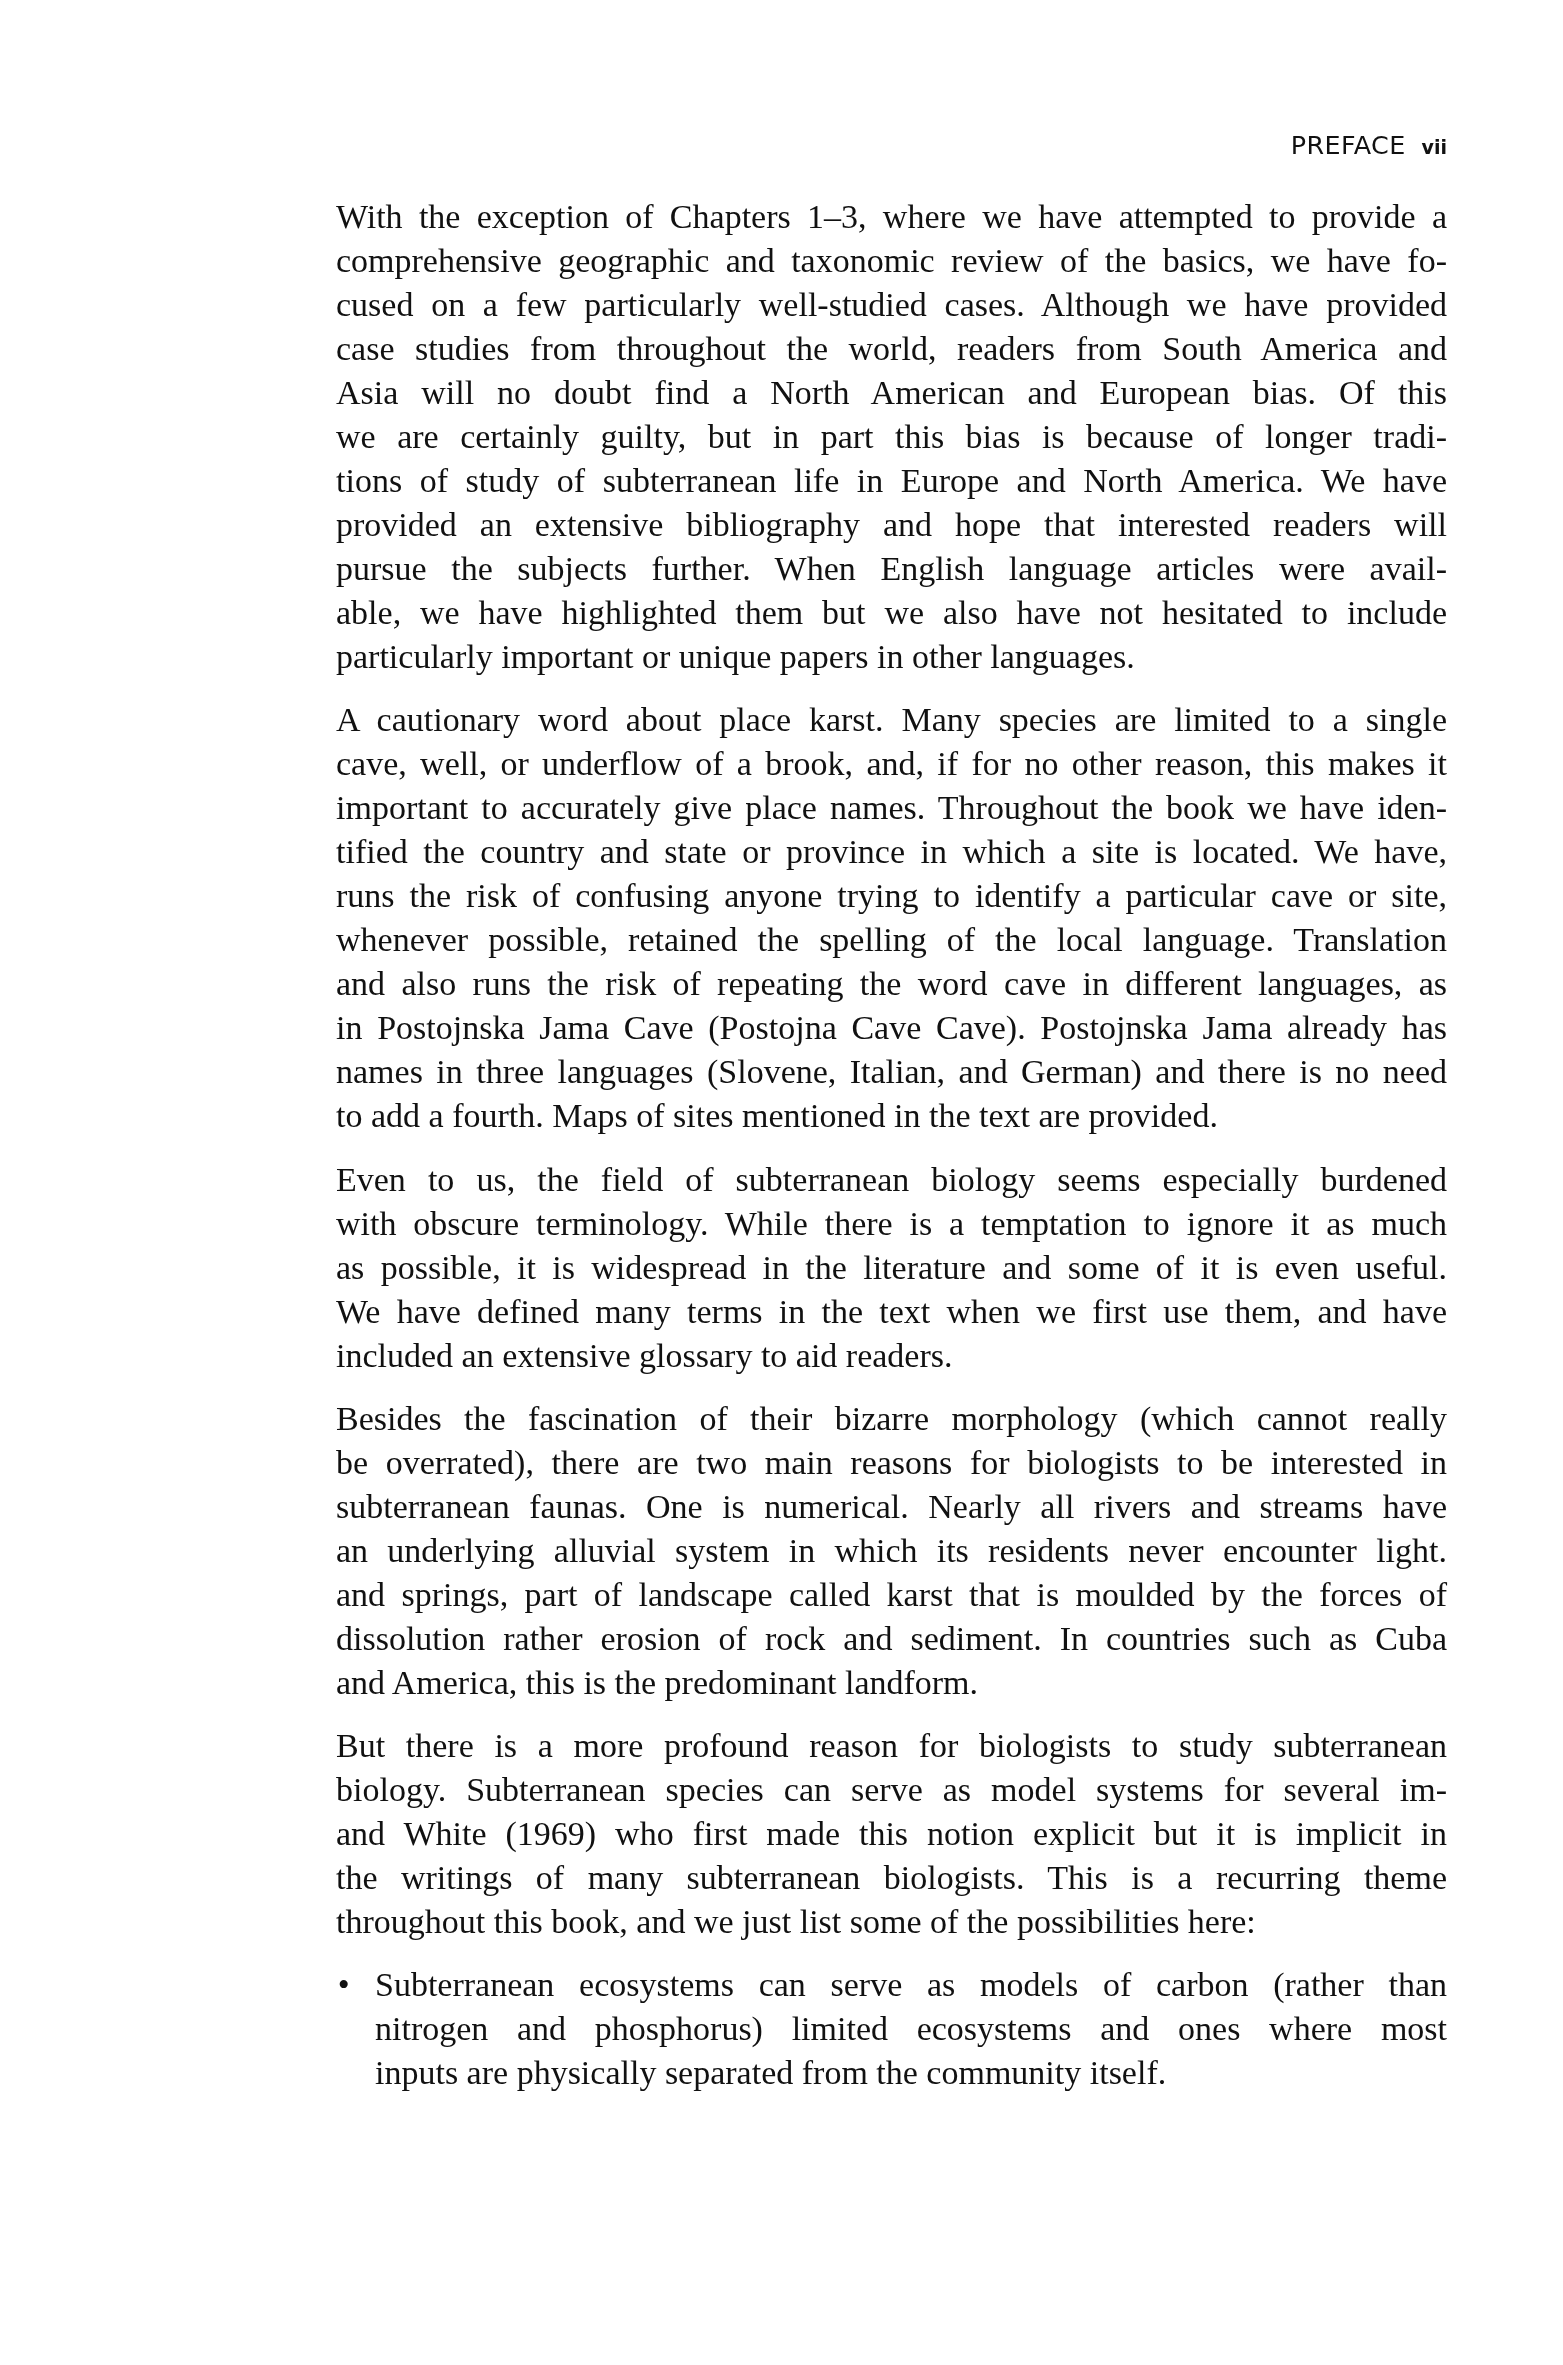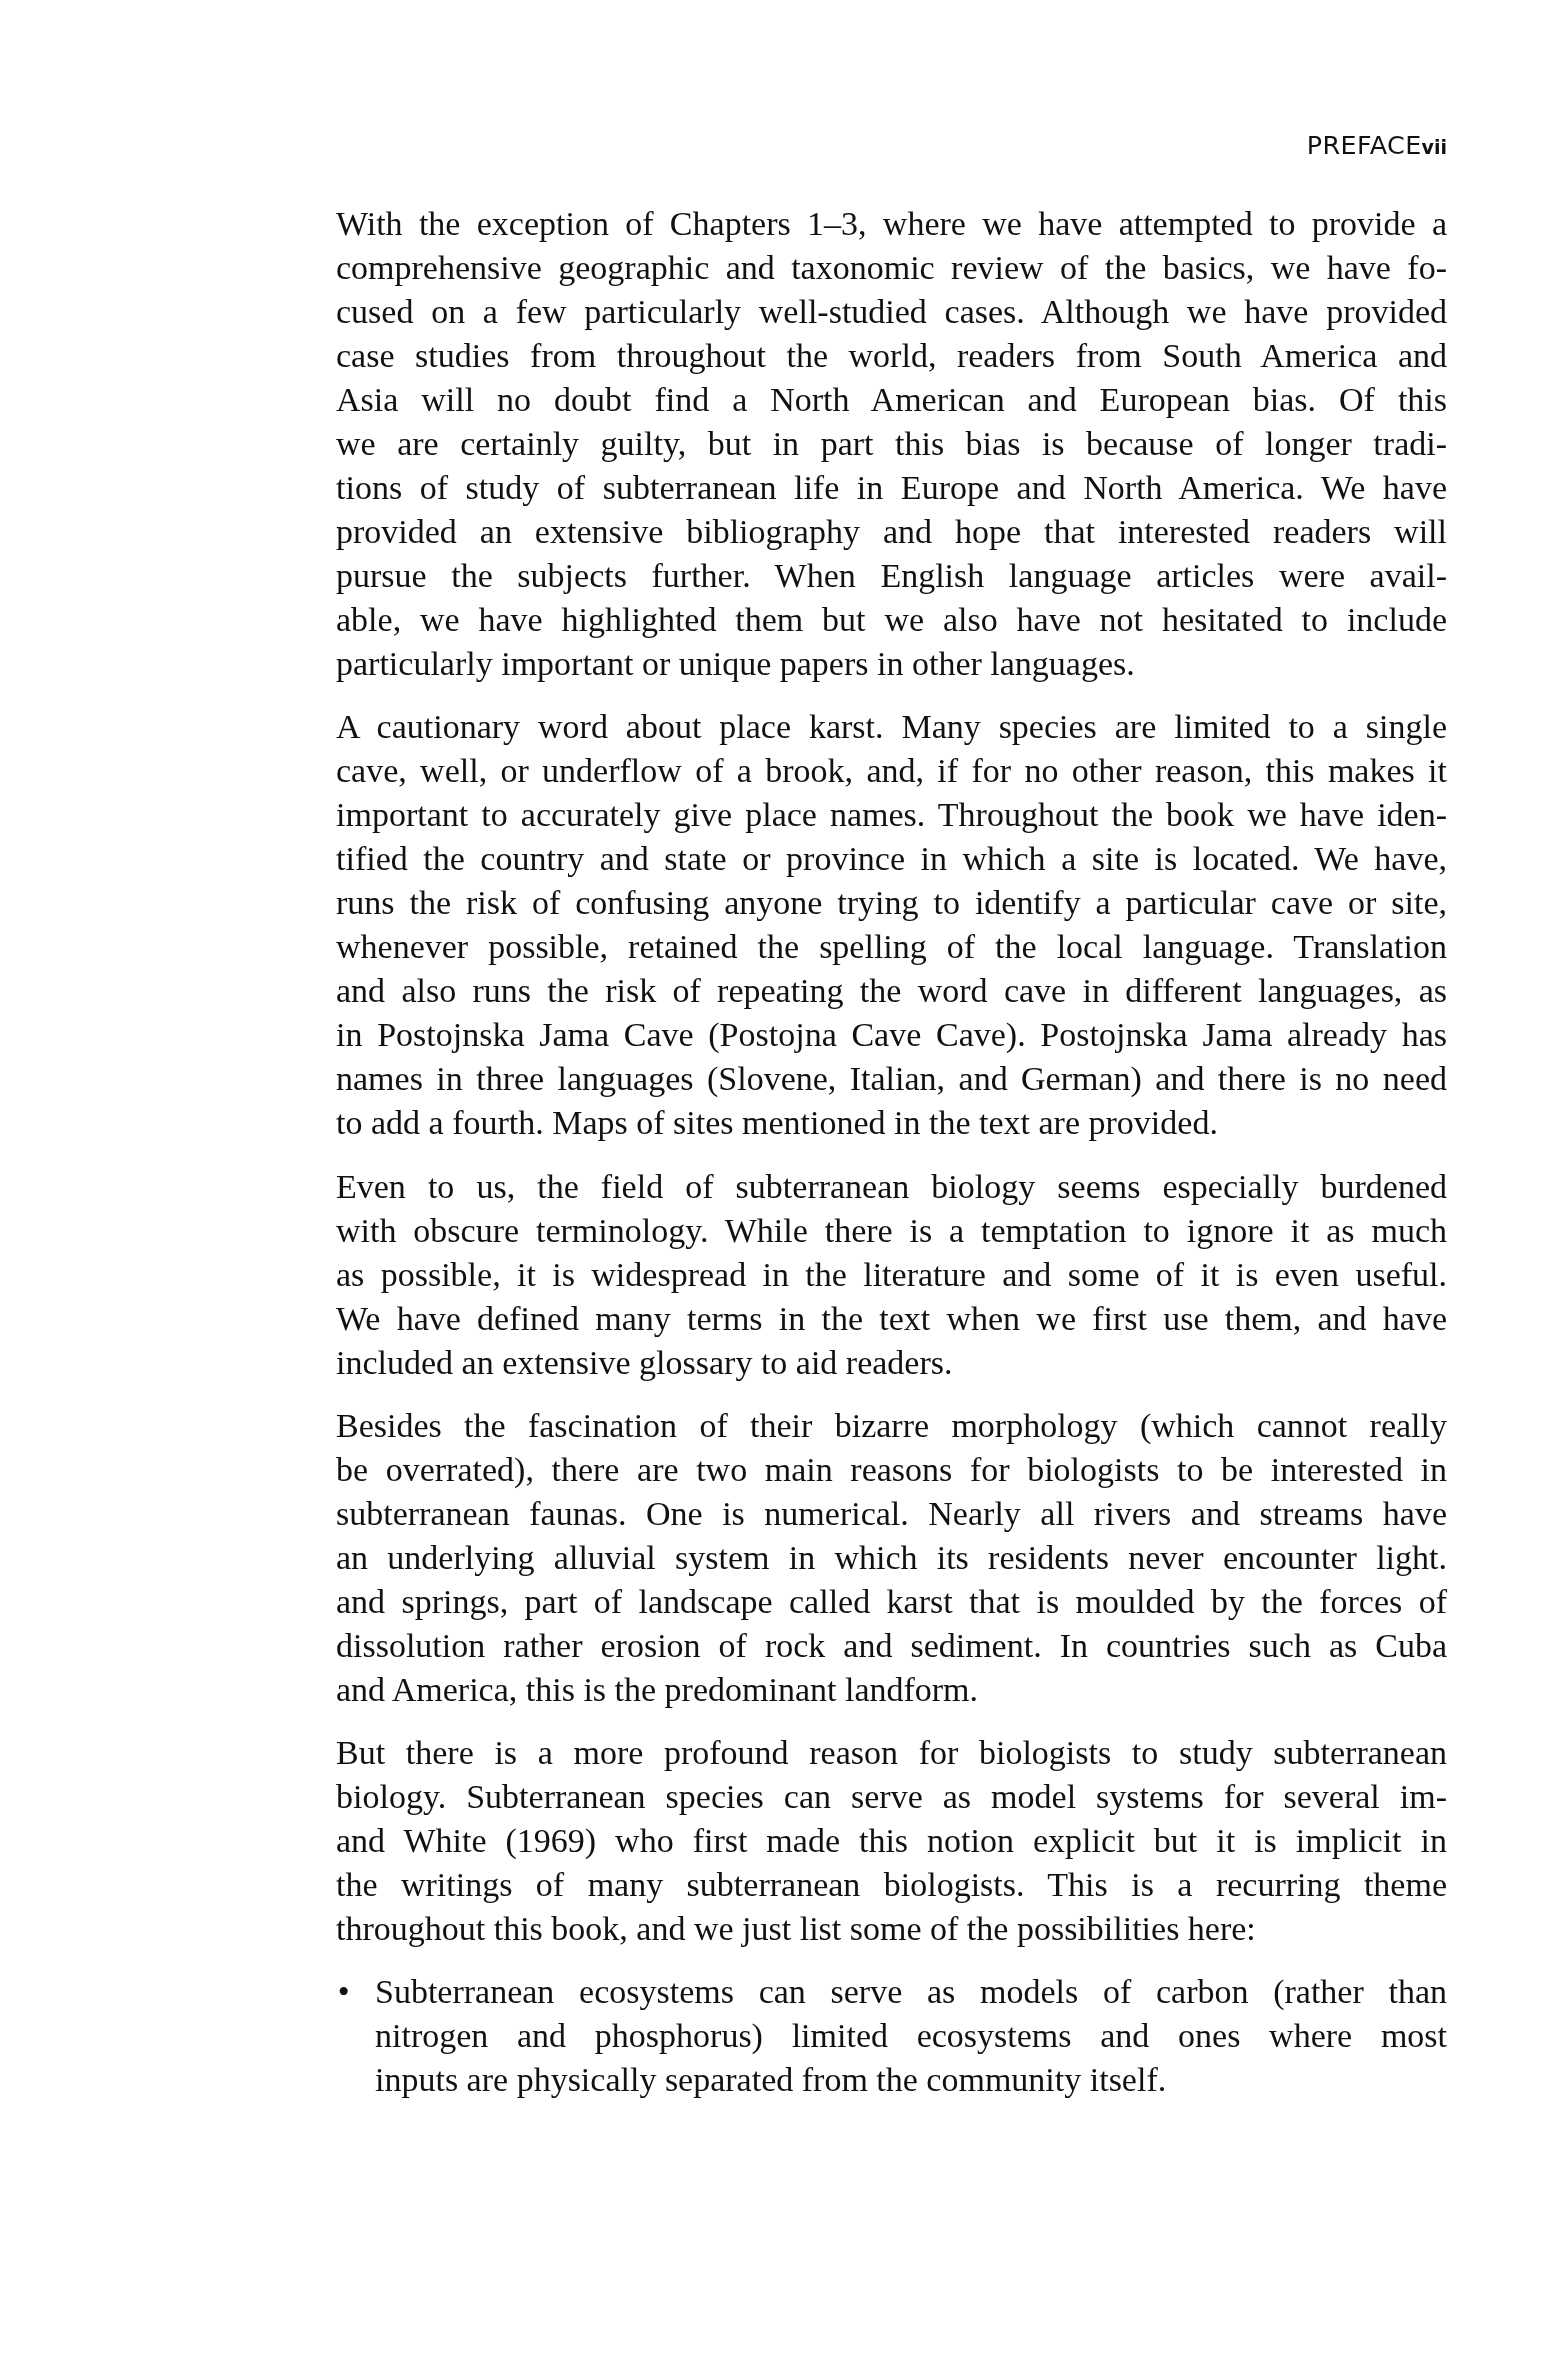--- a/index.html
+++ b/index.html
@@ -1,25 +1,25 @@
 <!DOCTYPE html>
 <html style="font-size:14px"><head>
 <meta charset="utf-8">
 <style>
   html, body { margin:0; padding:0; background:#ffffff; }
   body { width:1563px; height:2366px; position:relative; overflow:hidden; color:#111; }
   .header {
     position:absolute; top:130px; right:116px;
     font-family:"DejaVu Sans", sans-serif; font-size:25.4px; color:#111;
-    display:flex; align-items:baseline; 
+    display:flex; align-items:baseline; gap:16px;
   }
   .header .run { letter-spacing:0.4px; }
   .header .pg { font-weight:bold; font-size:19px; }
   .body {
-    position:absolute; left:336px; top:202px; width:1111px;
+    position:absolute; left:336px; top:195px; width:1111px;
     font-family:"Liberation Serif", serif; font-size:34px; line-height:44px;
   }
   .para { margin:0 0 19.3px 0; }
   .ln { display:block; text-align:justify; text-align-last:justify; white-space:nowrap; }
   .ln.last { text-align-last:left; }
   .bullet-item { position:relative; padding-left:39px; }
   .bullet-dot { position:absolute; left:1.8px; top:0; }
 </style>
 </head>
 <body>

